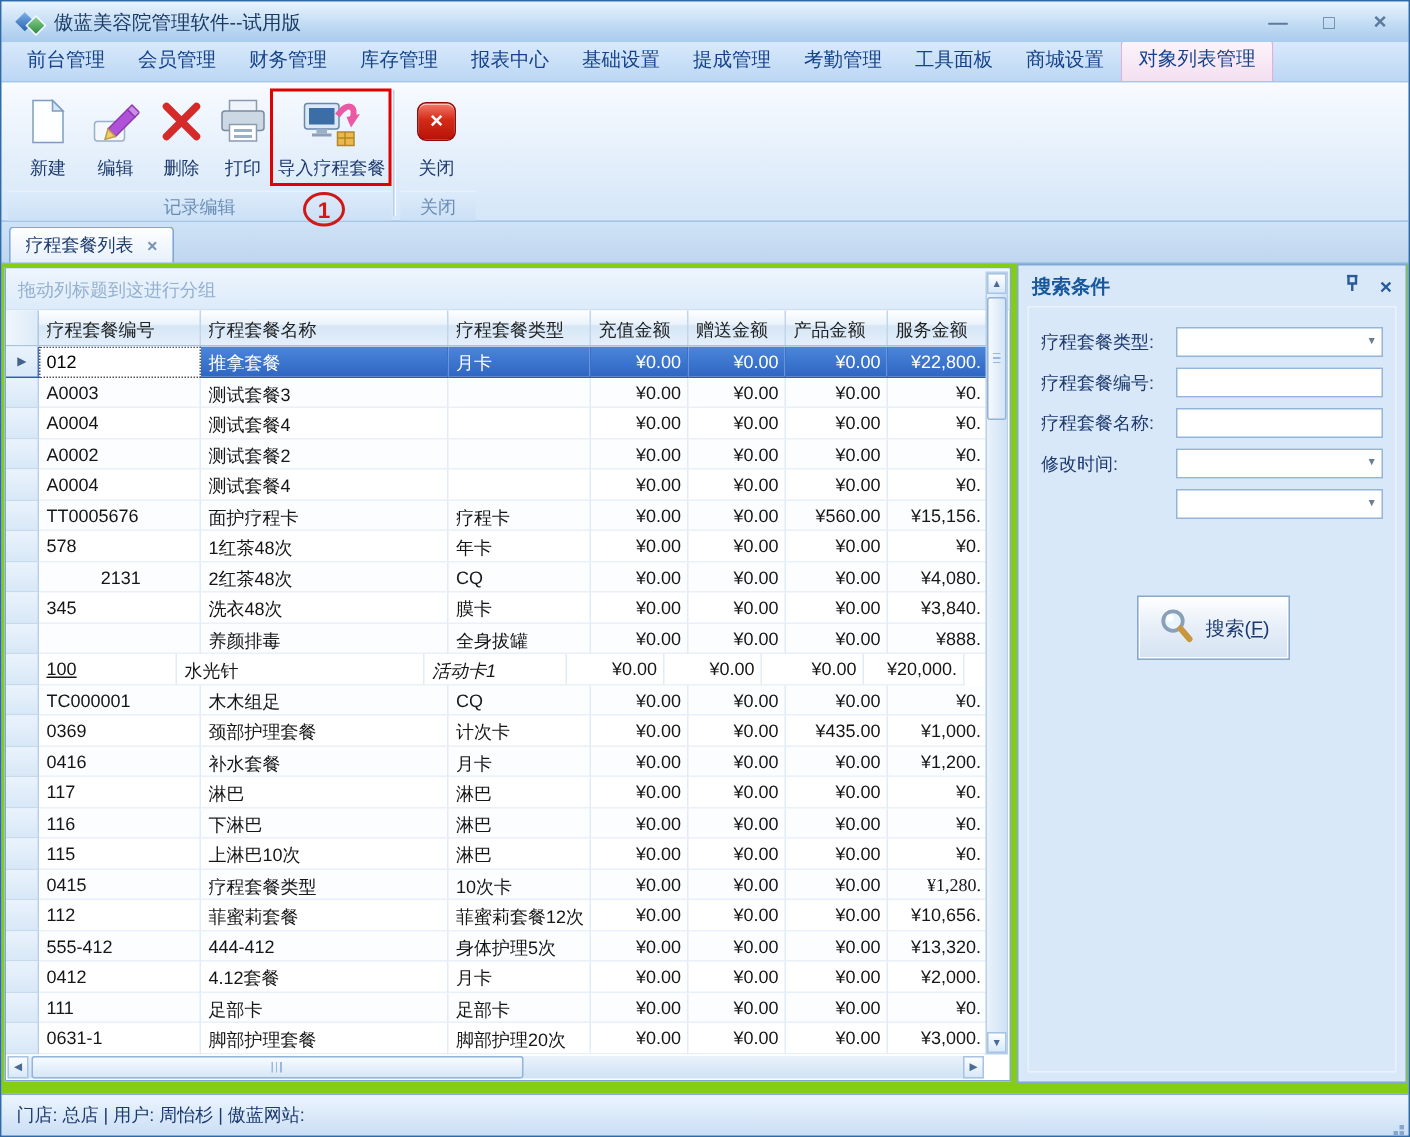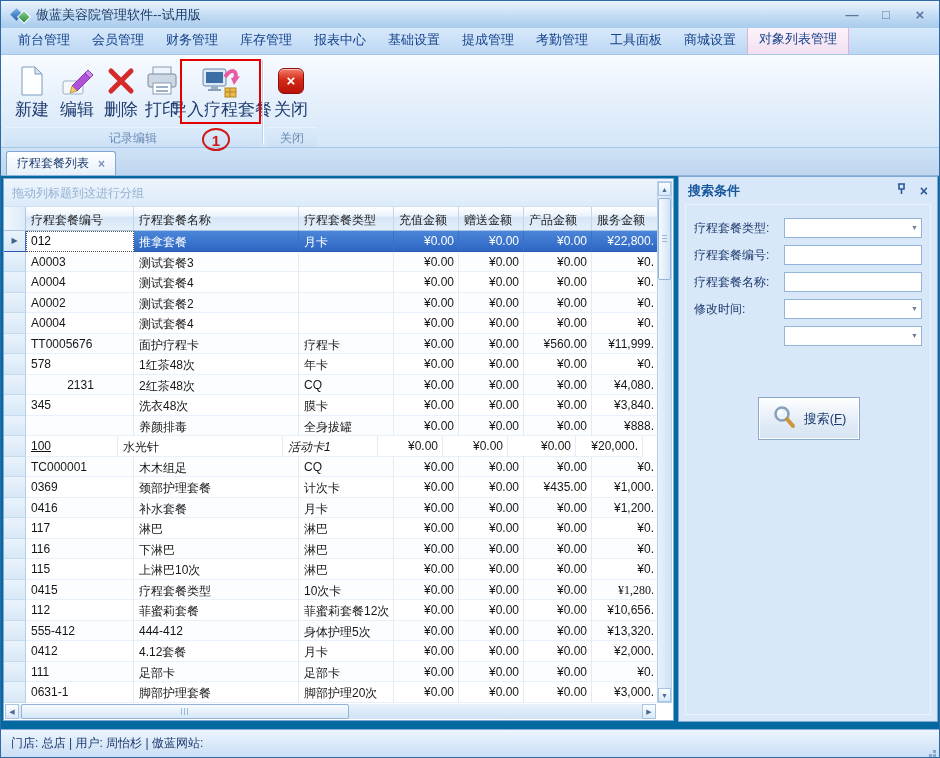--- a/index.html
+++ b/index.html
@@ -18,34 +18,34 @@
   .win-btn.mini{font-size:13px}
   .win-btn.maxi{font-size:13px}
   .win-btn.clos{font-size:15px}
   
   .menubar{height:27px;background:linear-gradient(#d8e9fb,#bcd7f4);display:flex;align-items:flex-end;padding:0 6px;border-bottom:1px solid #a6c6e8;white-space:nowrap;overflow:hidden}
   .menu-tab{padding:4px 11px 5px;color:#15428b;font-size:13px}
   .menu-tab.selected{background:linear-gradient(#fdf5fb,#f3dff0);border:1px solid #e0b0d8;border-bottom:none;border-radius:5px 5px 0 0;padding-bottom:6px}
   
   .ribbon{position:relative;height:93px;background:linear-gradient(#f8fbff,#e4effb 55%,#d4e6f8);border-bottom:1px solid #a6c6e8}
   .tool-btn{position:absolute;top:5px;height:63px;display:flex;flex-direction:column;align-items:center;justify-content:space-between;padding:4px 2px 2px;color:#1c3a6e;border-radius:3px}
-  .tb-label{font-size:17px;white-space:nowrap}
+  .tb-label{font-size:12px;white-space:nowrap}
   .group-caption{position:absolute;bottom:0;height:20px;line-height:20px;text-align:center;color:#6a8cb4;background:linear-gradient(#dcebfa,#cce0f5);font-size:12px;border-top:1px solid #e8f2fc}
   .group-sep{position:absolute;top:5px;bottom:3px;left:261px;width:2px;border-left:1px solid #b8d0ea;border-right:1px solid #fdfeff}
   .hl-box{position:absolute;left:179px;top:4px;width:81px;height:65px;border:2px solid #e20000}
   .anno{position:absolute;left:201px;top:73px;width:28px;height:23px;border:2px solid #d01818;border-radius:50%;color:#d01818;font-size:15px;line-height:22px;text-align:center;font-weight:bold;background:transparent}
   
   .icon-box{height:34px;display:flex;align-items:center;justify-content:center}
   .close-red{width:26px;height:26px;border-radius:6px;background:linear-gradient(#f37a6a,#d42b18 45%,#b81208);border:1px solid #8f0d06;color:#fff;font-weight:bold;font-size:15px;line-height:24px;text-align:center;box-shadow:inset 0 1px 0 rgba(255,255,255,.55)}
   
   .doc-tabs{height:28px;background:linear-gradient(#cfe2f6,#bfd6ef);display:flex;align-items:flex-end;padding-left:5px;border-bottom:1px solid #8fb4dc}
   .doc-tab{display:flex;align-items:center;gap:9px;height:24px;padding:0 10px;background:linear-gradient(#ffffff,#e6f0fa);border:1px solid #7fa8d4;border-bottom:none;border-radius:3px 3px 0 0;color:#1c3a6e}
   .doc-tab-close{color:#7a92b4;font-weight:bold;font-size:12px}
   
-  .main{position:relative;height:553px;background:#0369a1}
+  .main{position:relative;height:553px;background:#84cc16}
   .table-area{position:absolute;left:2px;top:2px;width:671px;height:543px;border:1px solid #7fa8d4;background:#fff}
   .group-hint{height:28px;line-height:28px;padding:0 18px 0 8px;color:#93b0cf;background:linear-gradient(#eef5fd,#dcebfa);border-bottom:1px solid #cfe0f2;white-space:nowrap;overflow:hidden}
   .grid-header{display:flex;height:24px;width:655px;background:linear-gradient(#ffffff,#eaf2fb 40%,#d6e6f6 45%,#e4effb);border-bottom:1px solid #a8c4e0}
   .hcell{border-right:1px solid #c2d6ea;padding:5px 0 0 5px;color:#222;overflow:hidden;white-space:nowrap}
   .hcell.ind{background:linear-gradient(to right,#f0f6fc,#dcebf8);border-right:1px solid #b0c8e0}
   .grid-body{width:655px;overflow:hidden}
   .grow{display:flex;height:20.5px;background:#fff}
   .grow:nth-child(even){background:#fcfdff}
   .cell{border-right:1px solid #e2ecf7;border-bottom:1px solid #e8f0f9;padding:3px 3px 0 5px;color:#161616;overflow:hidden;white-space:nowrap}
   .cell.money{text-align:right;padding-right:4px}
@@ -253,21 +253,21 @@
             <div class="cell money" style="width: 67px;">¥0.</div>
           </div>
           <div class="grow">
             <div class="cell ind" style="width: 22px;"></div>
             <div class="cell" style="width: 108px;">TT0005676</div>
             <div class="cell" style="width: 165px;">面护疗程卡</div>
             <div class="cell" style="width: 95px;">疗程卡</div>
             <div class="cell money" style="width: 65px;">¥0.00</div>
             <div class="cell money" style="width: 65px;">¥0.00</div>
             <div class="cell money" style="width: 68px;">¥560.00</div>
-            <div class="cell money" style="width: 67px;">¥11,999.</div>
+            <div class="cell money" style="width: 67px;">¥15,156.</div>
           </div>
           <div class="grow">
             <div class="cell ind" style="width: 22px;"></div>
             <div class="cell" style="width: 108px;">578</div>
             <div class="cell" style="width: 165px;">1红茶48次</div>
             <div class="cell" style="width: 95px;">年卡</div>
             <div class="cell money" style="width: 65px;">¥0.00</div>
             <div class="cell money" style="width: 65px;">¥0.00</div>
             <div class="cell money" style="width: 68px;">¥0.00</div>
             <div class="cell money" style="width: 67px;">¥0.</div>

